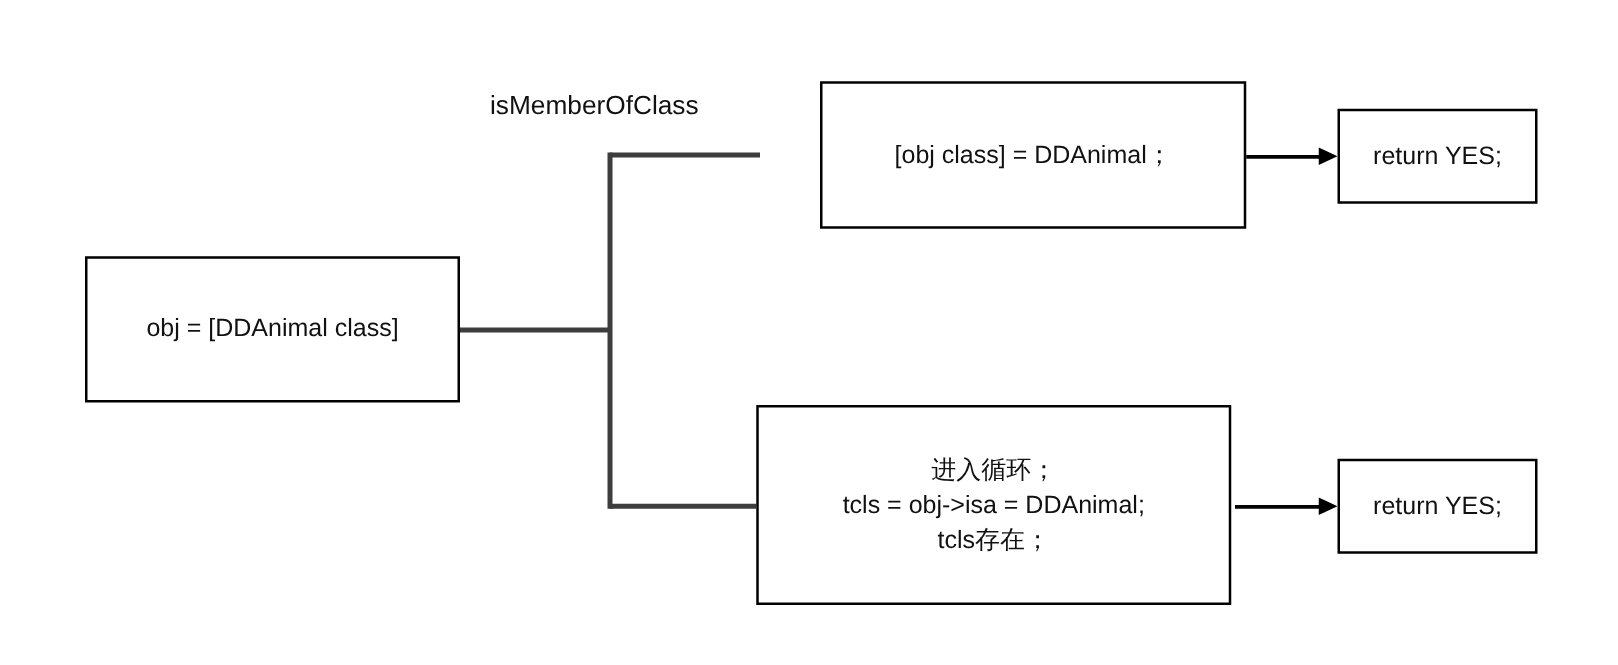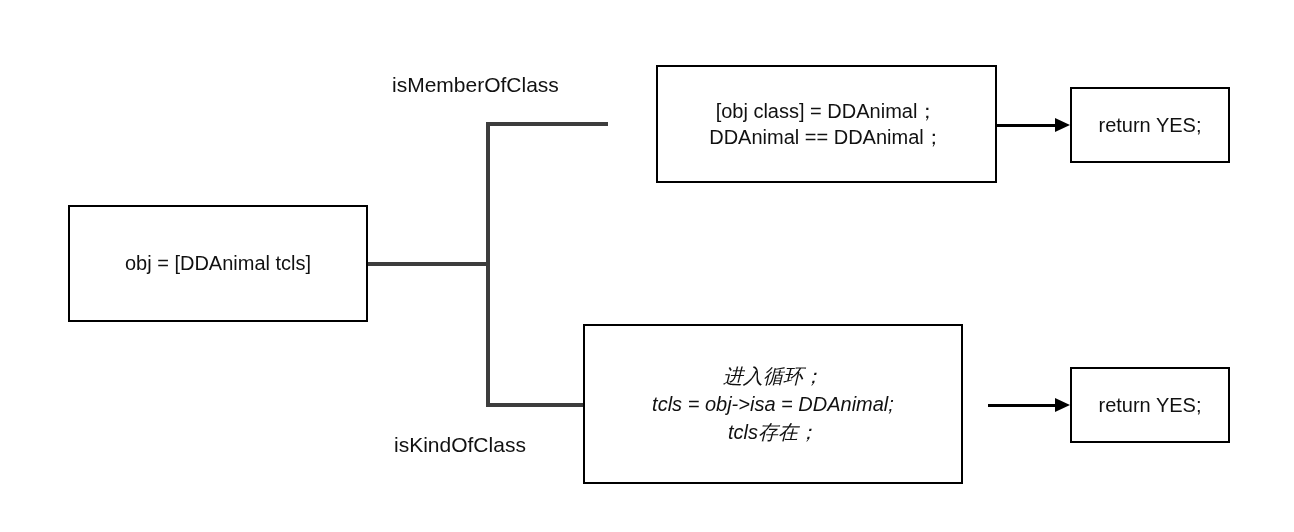--- a/index.html
+++ b/index.html
@@ -30,21 +30,21 @@
     flex-direction: column;
     align-items: center;
     justify-content: center;
     text-align: center;
     font-size: 20px;
     line-height: 27px;
     color: #111111;
   }
   .node-start       { left: 68px;  top: 205px; width: 300px; height: 117px; }
   .node-member      { left: 608px; top: 65px;  width: 341px; height: 118px; line-height: 26px; margin-left: 48px; }
-  .node-kind        { left: 583px; top: 324px; width: 380px; height: 160px; line-height: 28px; font-style: italic; }
+  .node-kind        { left: 605px; top: 324px; width: 380px; height: 160px; line-height: 28px; }
   .node-result-top  { left: 1070px; top: 87px;  width: 160px; height: 76px; }
   .node-result-bot  { left: 1070px; top: 367px; width: 160px; height: 76px; }
 
   .connector {
     position: absolute;
     background: #3d3d3d;
   }
   .conn-main     { left: 368px; top: 262px; width: 120px; height: 4px; }
   .conn-vert     { left: 486px; top: 122px; width: 4px;   height: 285px; }
   .conn-top-h    { left: 488px; top: 122px; width: 120px; height: 4px; }
@@ -95,29 +95,27 @@
   <div class="connector conn-vert"></div>
   <div class="connector conn-top-h"></div>
   <div class="connector conn-bot-h"></div>
 
   <div class="arrow-line arrow-line-top"></div>
   <div class="arrow-head arrow-head-top"></div>
   <div class="arrow-line arrow-line-bot"></div>
   <div class="arrow-head arrow-head-bot"></div>
 
   <div class="branch-label label-member">isMemberOfClass</div>
-  <div class="branch-label label-kind">isKindOfClass</div>
 
   <div class="node node-start">
-    <div>obj = [DDAnimal tcls]</div>
+    <div>obj = [DDAnimal class]</div>
   </div>
 
   <div class="node node-member">
     <div>[obj class] = DDAnimal；</div>
-    <div>DDAnimal == DDAnimal；</div>
   </div>
 
   <div class="node node-kind">
     <div>进入循环；</div>
     <div>tcls = obj-&gt;isa = DDAnimal;</div>
     <div>tcls存在；</div>
   </div>
 
   <div class="node node-result-top">
     <div>return YES;</div>

